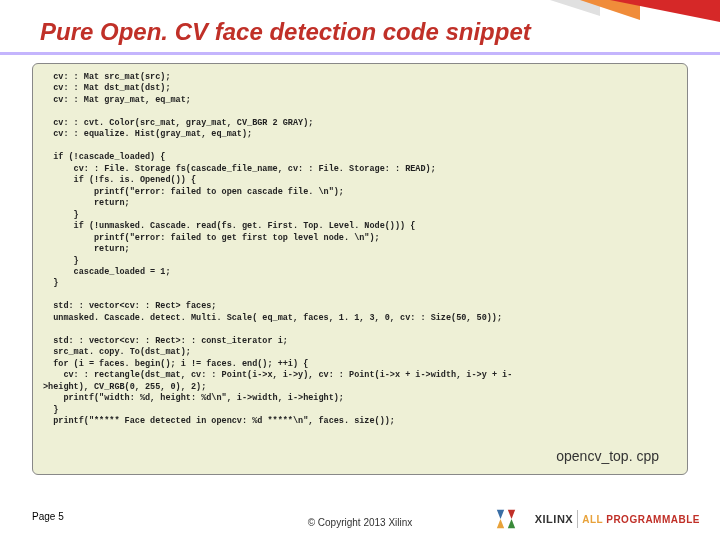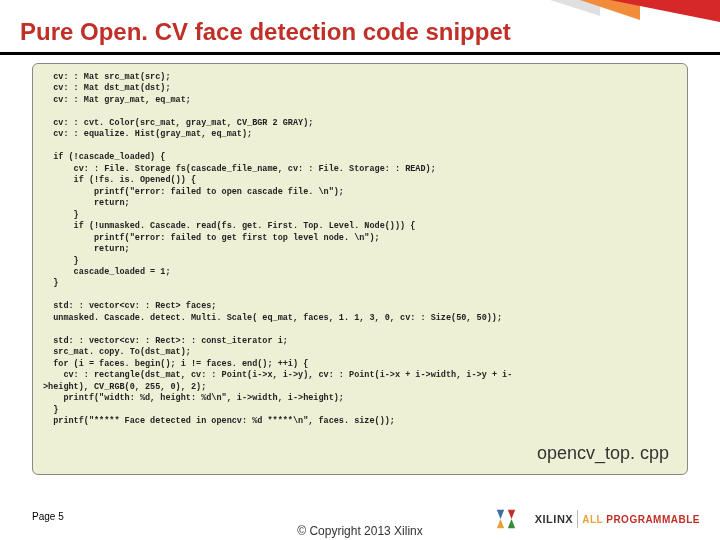--- a/index.html
+++ b/index.html
@@ -33,22 +33,23 @@
     top: 0; right: 80px;
     border-width: 0 60px 20px 0;
     border-color: transparent #f08c3a transparent transparent;
   }
   .tri3 {
     top: 0; right: 120px;
     border-width: 0 50px 16px 0;
     border-color: transparent #e0e0e0 transparent transparent;
   }
   .title-area {
-    padding: 18px 24px 6px 20px;
-    border-bottom: 3px solid #000000;
+    padding: 18px 24px 6px 40px;
+    border-bottom: 3px solid #c4b5fd;
+    font-style: italic;
   }
   .title {
     font-size: 24px;
     font-weight: bold;
     color: #c03028;
   }
   .code-box {
     margin: 8px 32px 8px 32px;
     background: #eef0d6;
     border: 1px solid #888;
@@ -60,39 +61,39 @@
   .code-box pre {
     font-family: "Courier New", monospace;
     font-size: 8.5px;
     line-height: 1.35;
     font-weight: bold;
     color: #222;
     white-space: pre-wrap;
   }
   .filename {
     position: absolute;
-    right: 18px;
+    right: 28px;
     bottom: 10px;
     font-family: Arial, sans-serif;
-    font-size: 18px;
+    font-size: 14px;
     color: #333;
   }
   .footer {
     position: absolute;
     left: 32px;
     bottom: 18px;
     font-size: 10px;
     font-family: Arial, sans-serif;
   }
   .copyright {
     position: absolute;
     left: 50%;
     transform: translateX(-50%);
-    bottom: 2px;
-    font-size: 12px;
+    bottom: 12px;
+    font-size: 10px;
     color: #333;
   }
   .logo-area {
     position: absolute;
     right: 20px;
     bottom: 10px;
     display: flex;
     align-items: center;
     gap: 18px;
   }

